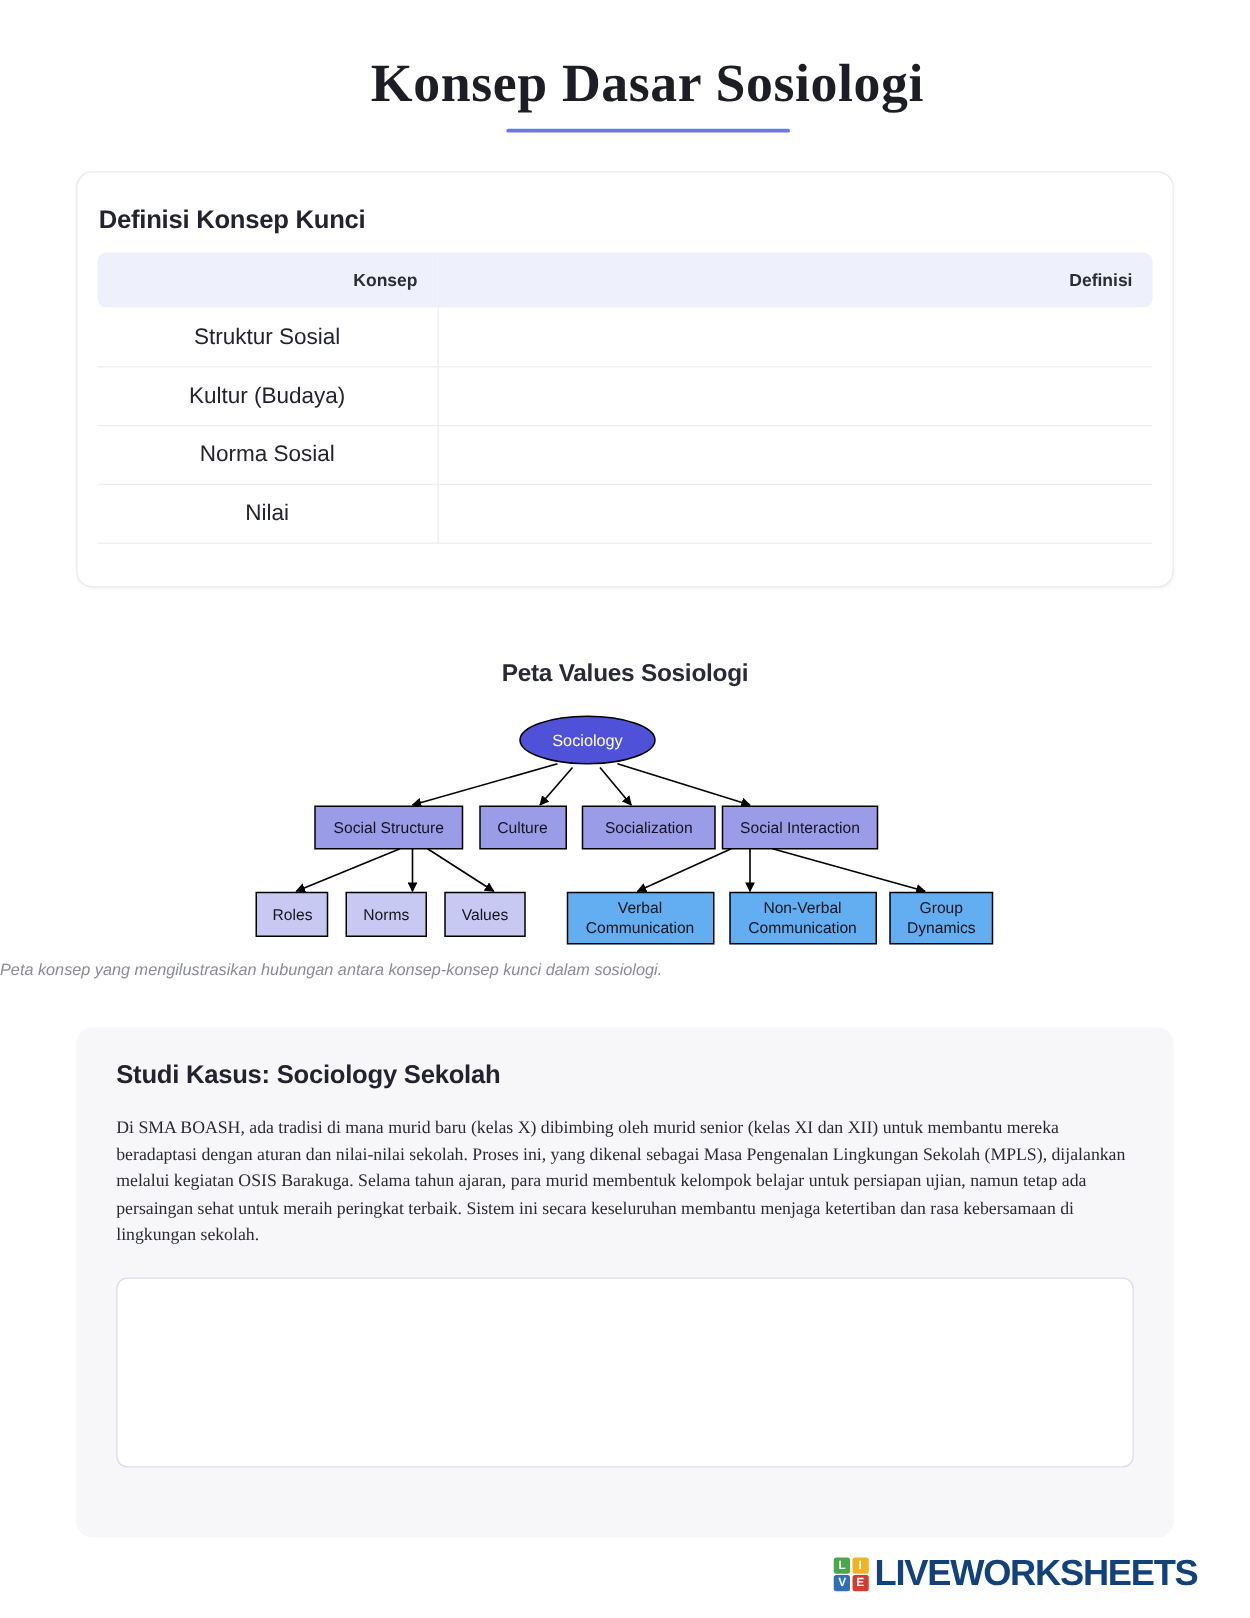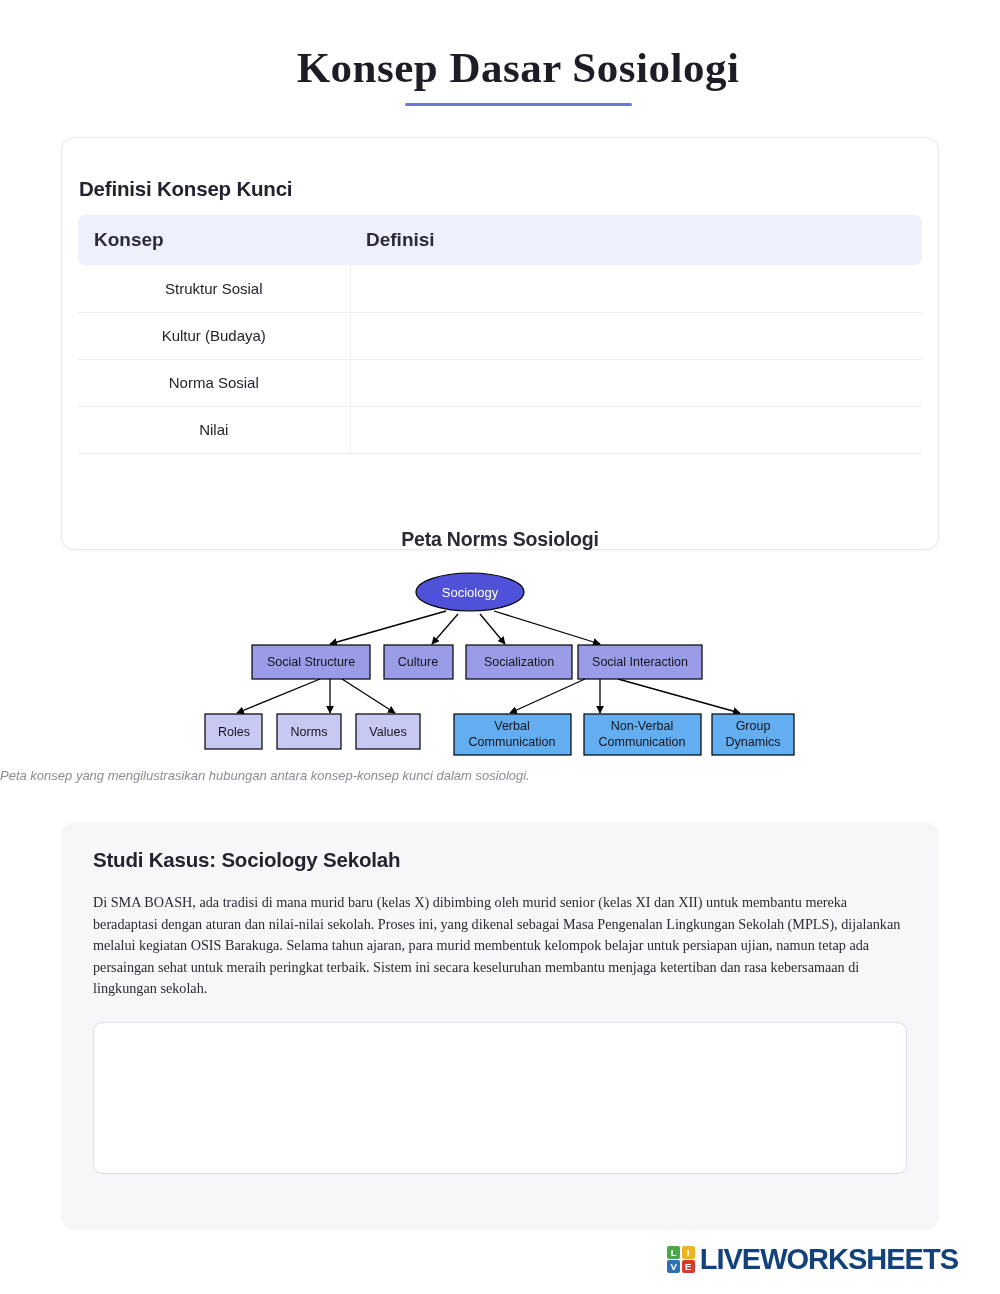--- a/index.html
+++ b/index.html
@@ -31,55 +31,55 @@
     width: 227px; height: 3px;
     background: #6b78e0;
     margin: 12px auto 0 auto;
     border-radius: 2px;
   }
 
   
   .def-card {
     position: absolute;
     left: 61px; top: 137px;
-    width: 878px; height: 413px;
+    width: 878px; height: 333px;
     background: #ffffff;
     border: 1px solid #e9e9ef;
     border-radius: 13px;
     box-shadow: 0 1px 3px rgba(30,30,60,0.05);
     overflow: hidden;
-    padding: 35px 16px 0 16px;
+    padding: 22px 16px 0 16px;
   }
   .def-card h2 {
     margin: 4px 0 14px 1px;
     font-size: 20.5px;
     font-weight: bold;
     color: #232330;
     letter-spacing: -0.2px;
   }
   table.def-table {
     width: 100%;
     border-collapse: collapse;
     table-layout: fixed;
   }
   table.def-table th {
     background: #eef0fb;
     color: #2b2b3a;
-    font-size: 19px;
-    font-weight: bold;
-    text-align: left;
+    font-size: 14px;
+    font-weight: bold;
+    text-align: right;
     padding: 14px 16px;
     border: none;
   }
   table.def-table th:first-child { border-radius: 7px 0 0 7px; width: 272px; }
   table.def-table th:last-child  { border-radius: 0 7px 7px 0; }
   table.def-table td {
     height: 47px;
     border-bottom: 1px solid #ededf2;
-    font-size: 15px;
+    font-size: 18px;
     color: #23232e;
     padding: 12px 8px;
   }
   table.def-table td.concept-cell {
     text-align: center;
     border-right: 1px solid #ededf2;
     width: 272px;
   }
   table.def-table tr:first-child td { border-top: none; }
 
@@ -223,21 +223,21 @@
           <td></td>
         </tr>
         <tr>
           <td class="concept-cell">Nilai</td>
           <td></td>
         </tr>
       </tbody>
     </table>
   </div>
 
-  <div class="map-title">Peta Norms Sosiologi</div>
+  <div class="map-title">Peta Values Sosiologi</div>
 
   <svg class="map-svg" width="640" height="200" viewBox="0 0 640 200">
     <defs>
       <marker id="arrow" viewBox="0 0 10 10" refX="9" refY="5" markerWidth="6" markerHeight="6" orient="auto-start-reverse">
         <path d="M 0 0 L 10 5 L 0 10 z" fill="#000000"></path>
       </marker>
     </defs>
 
     <g stroke="#000" stroke-width="1.3" fill="none" marker-end="url(#arrow)">
       <line x1="266" y1="45" x2="150" y2="78"></line>

